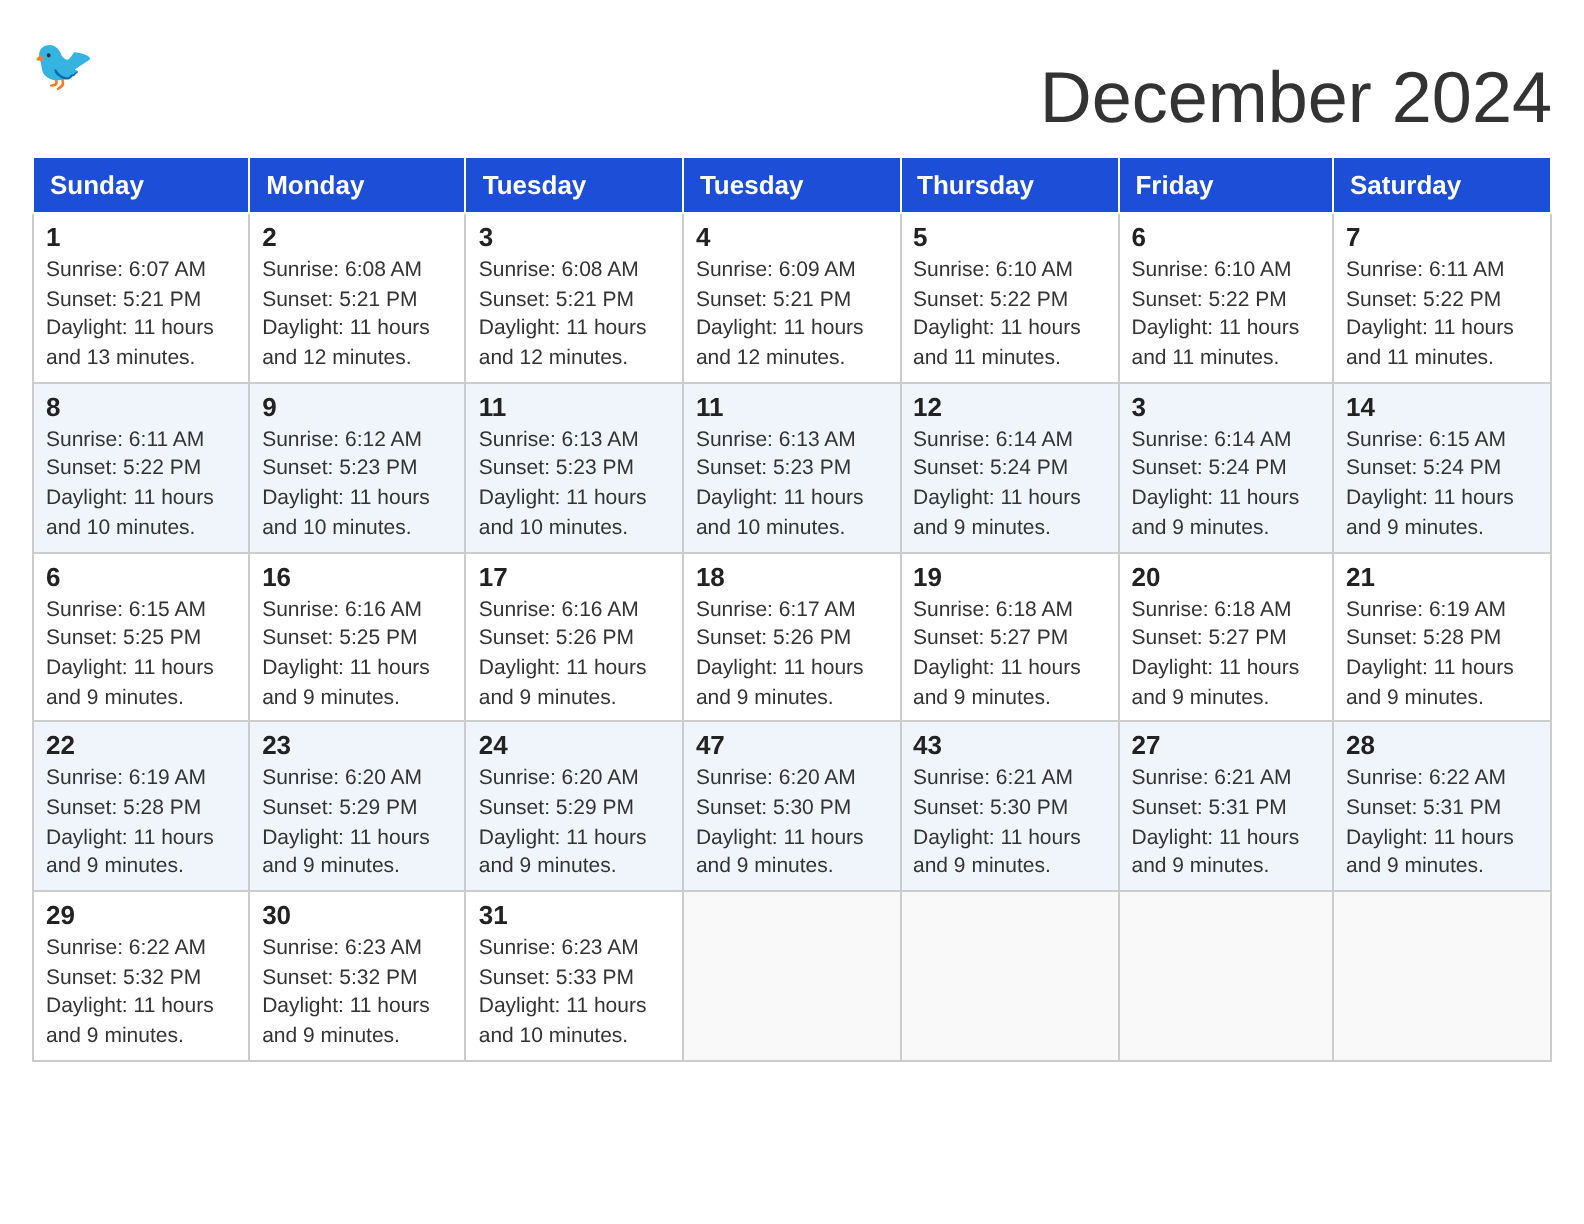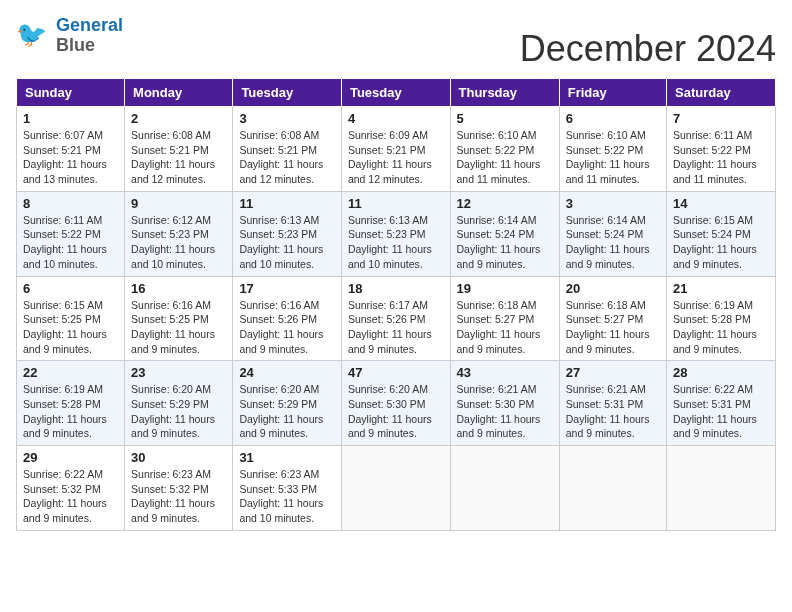--- a/index.html
+++ b/index.html
@@ -46,21 +46,21 @@
     .subtitle {
       font-size: 15px;
       color: #555;
     }
     .calendar {
       width: 100%;
       border-collapse: collapse;
       font-size: 11px;
     }
     .calendar th {
-      background: #4c1d95;
+      background: #1d4ed8;
       color: #fff;
       text-align: left;
       padding: 6px 8px;
       font-size: 13px;
       font-weight: bold;
       border: 1px solid #fff;
     }
     .calendar td {
       border: 1px solid #ccc;
       vertical-align: top;
@@ -89,24 +89,20 @@
     }
   </style>
 </head>
 <body>
 
 <div class="header">
   <div class="logo">
     <svg class="logo-bird" viewBox="0 0 40 40">
       <text x="0" y="28" font-size="28" fill="#1a6faf">🐦</text>
     </svg>
-    <div class="logo-text">
-      <span style="color:#1a6faf">General</span><br>
-      <span style="color:#5b5b5b">Blue</span>
-    </div>
   </div>
   <div class="title-block">
     <div class="month-title">December 2024</div>
   </div>
 </div>
 
 <table class="calendar">
   <thead>
     <tr id="header-row">
         <th>Sunday</th>

